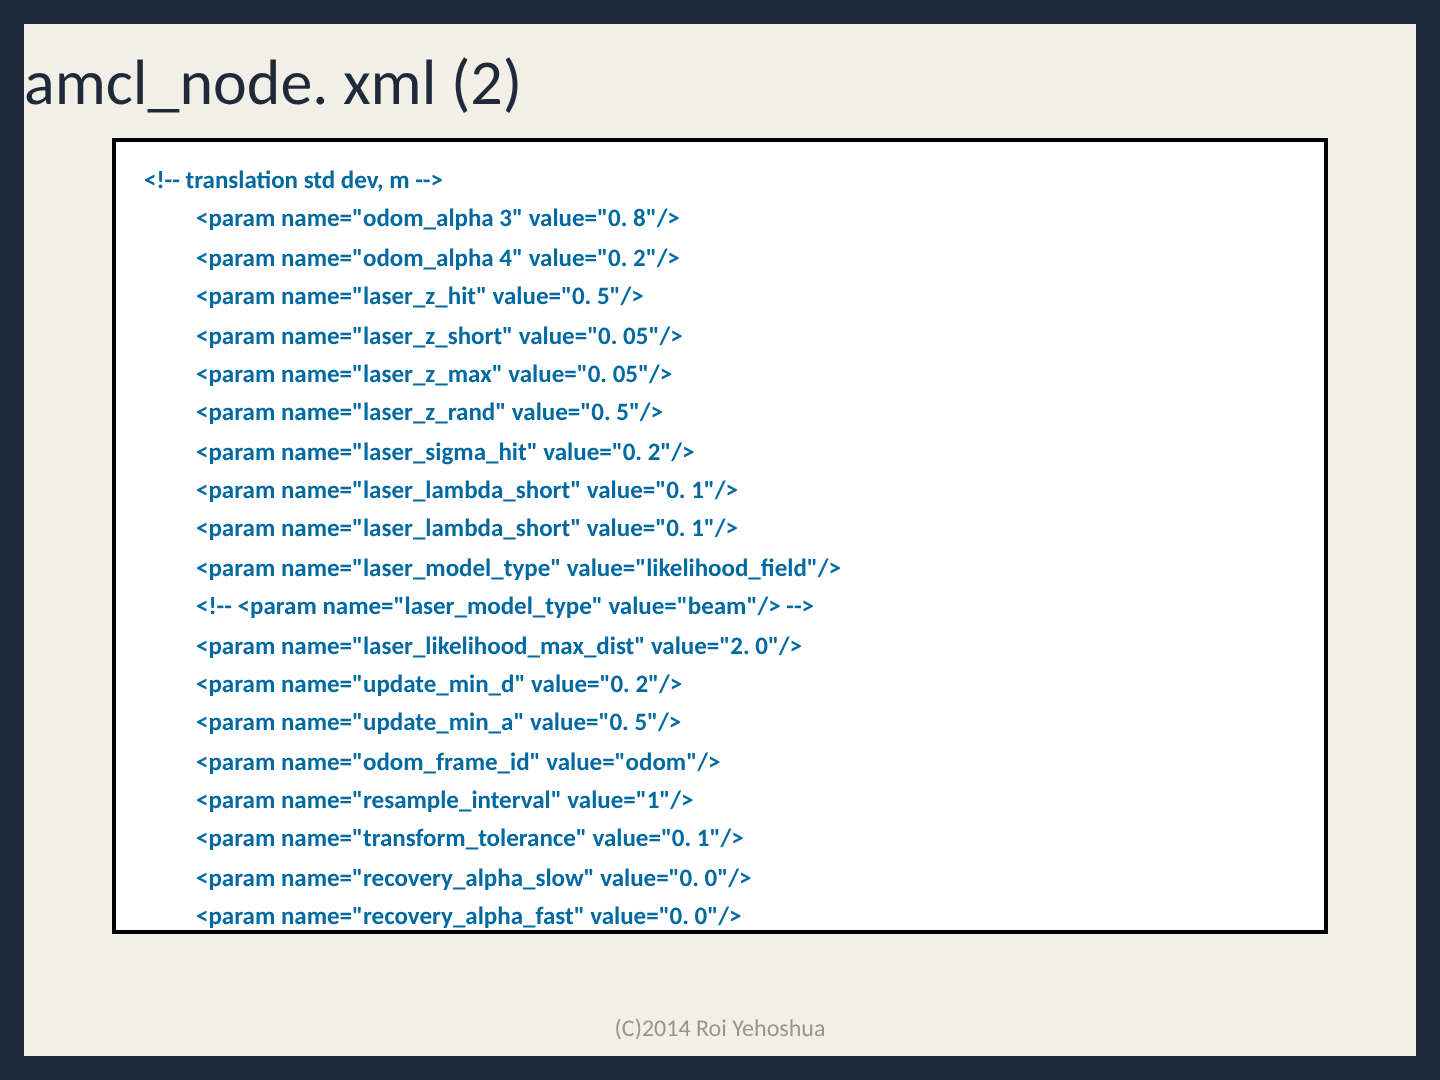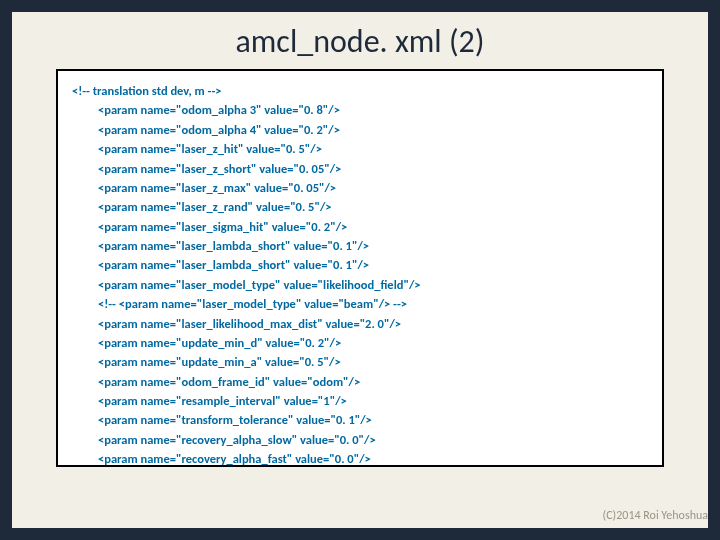--- a/index.html
+++ b/index.html
@@ -1,21 +1,21 @@
 <!DOCTYPE html>
 <html><head>
 <meta charset="utf-8">
 <style>
   html,body{margin:0;padding:0;width:720px;height:540px;font-family:Calibri,Arial,sans-serif;background:#fff;overflow:hidden}
   .slide{box-sizing:border-box;width:720px;height:540px;background:#f2efe6;border:12px solid #1e2a3a;position:relative}
-  .title{text-align:center;font-size:32px;color:#1e2a3a;padding:10px 0 8px 0;font-weight:400}
+  .title{text-align:left;font-size:32px;color:#1e2a3a;padding:10px 0 8px 0;font-weight:400}
   .codebox{margin:0 44px;background:#fff;border:2px solid #000;padding:10px 14px 10px 14px;font-family:Calibri,Arial,sans-serif;font-size:12.5px;line-height:1.55;color:#0369a1;font-weight:700;height:398px;box-sizing:border-box;overflow:hidden}
   .codebox .ind{padding-left:26px;display:block}
   .codebox .row{display:block;white-space:pre}
-  .footer{position:absolute;bottom:6px;left:0;right:0;text-align:right;font-size:12px;color:#9a9686}
+  .footer{position:absolute;bottom:6px;left:0;right:0;text-align:center;font-size:12px;color:#9a9686}
 </style>
 </head>
 <body>
 
 <div class="slide">
   <div class="title">amcl_node. xml (2)</div>
   <div class="codebox">
     <span class="row">&lt;!-- translation std dev, m --&gt;</span>
     <span class="ind" id="params">
         <span class="row">&lt;param name="odom_alpha 3" value="0. 8"/&gt;</span>

